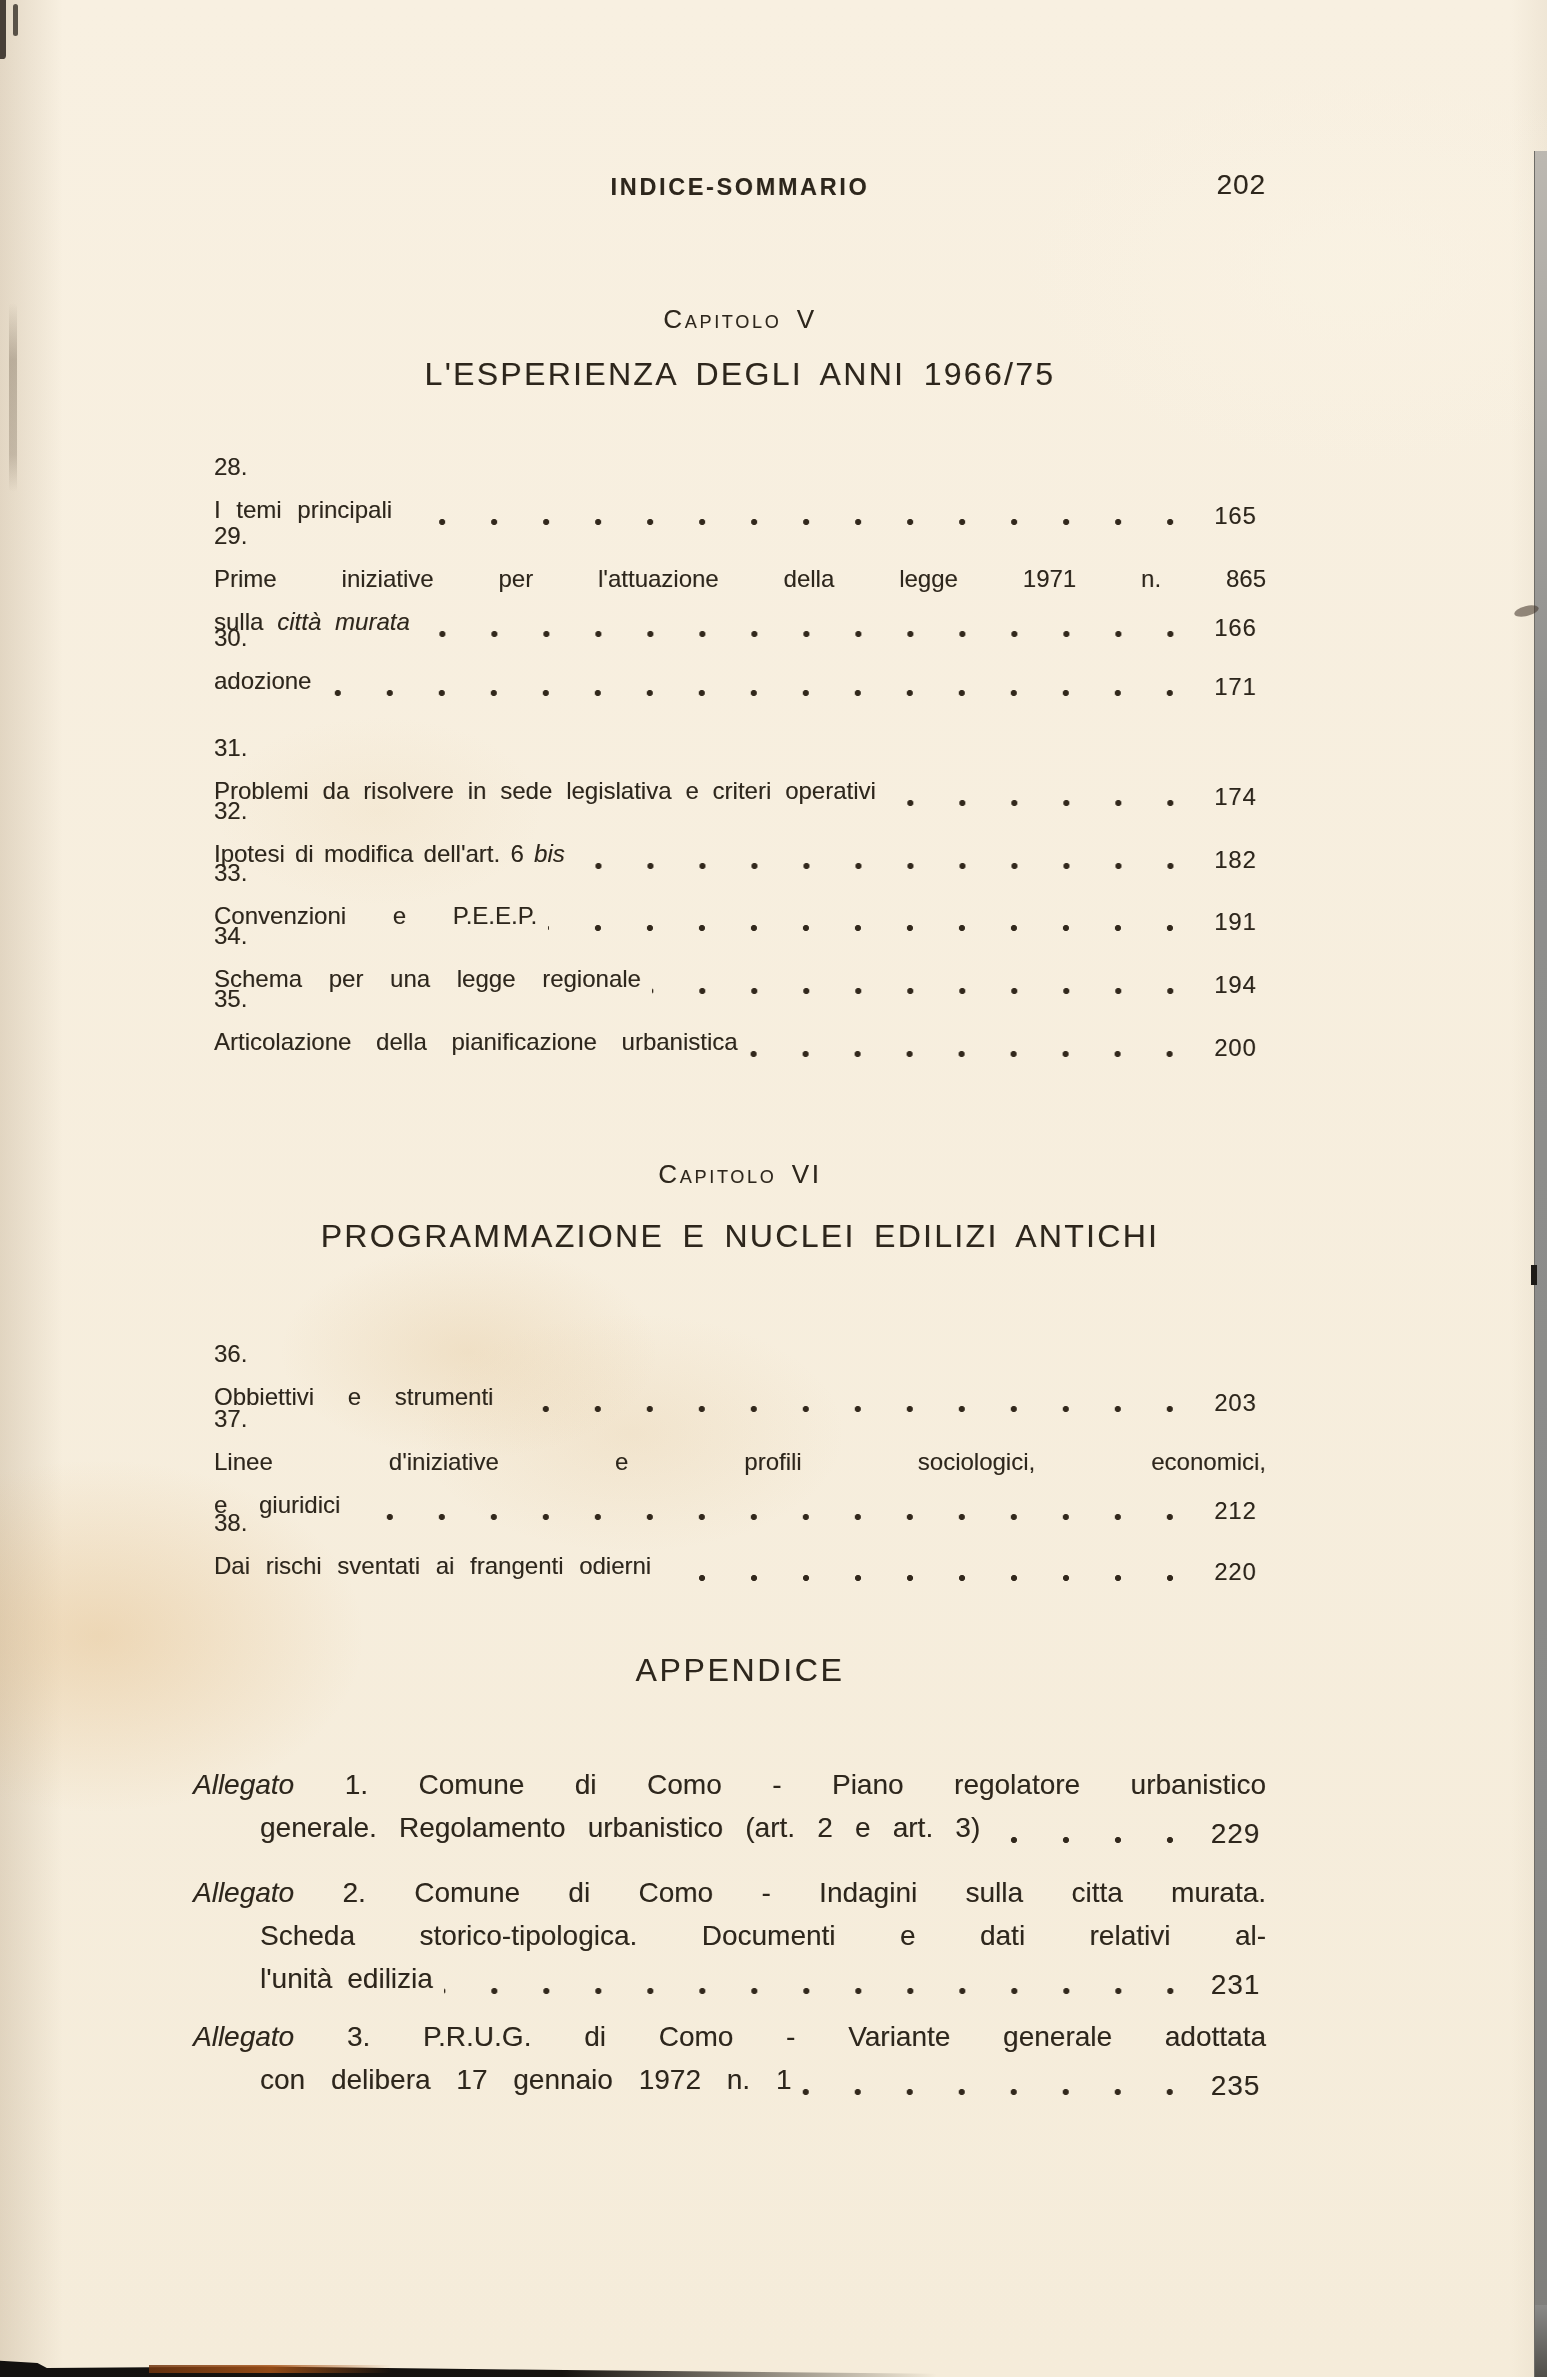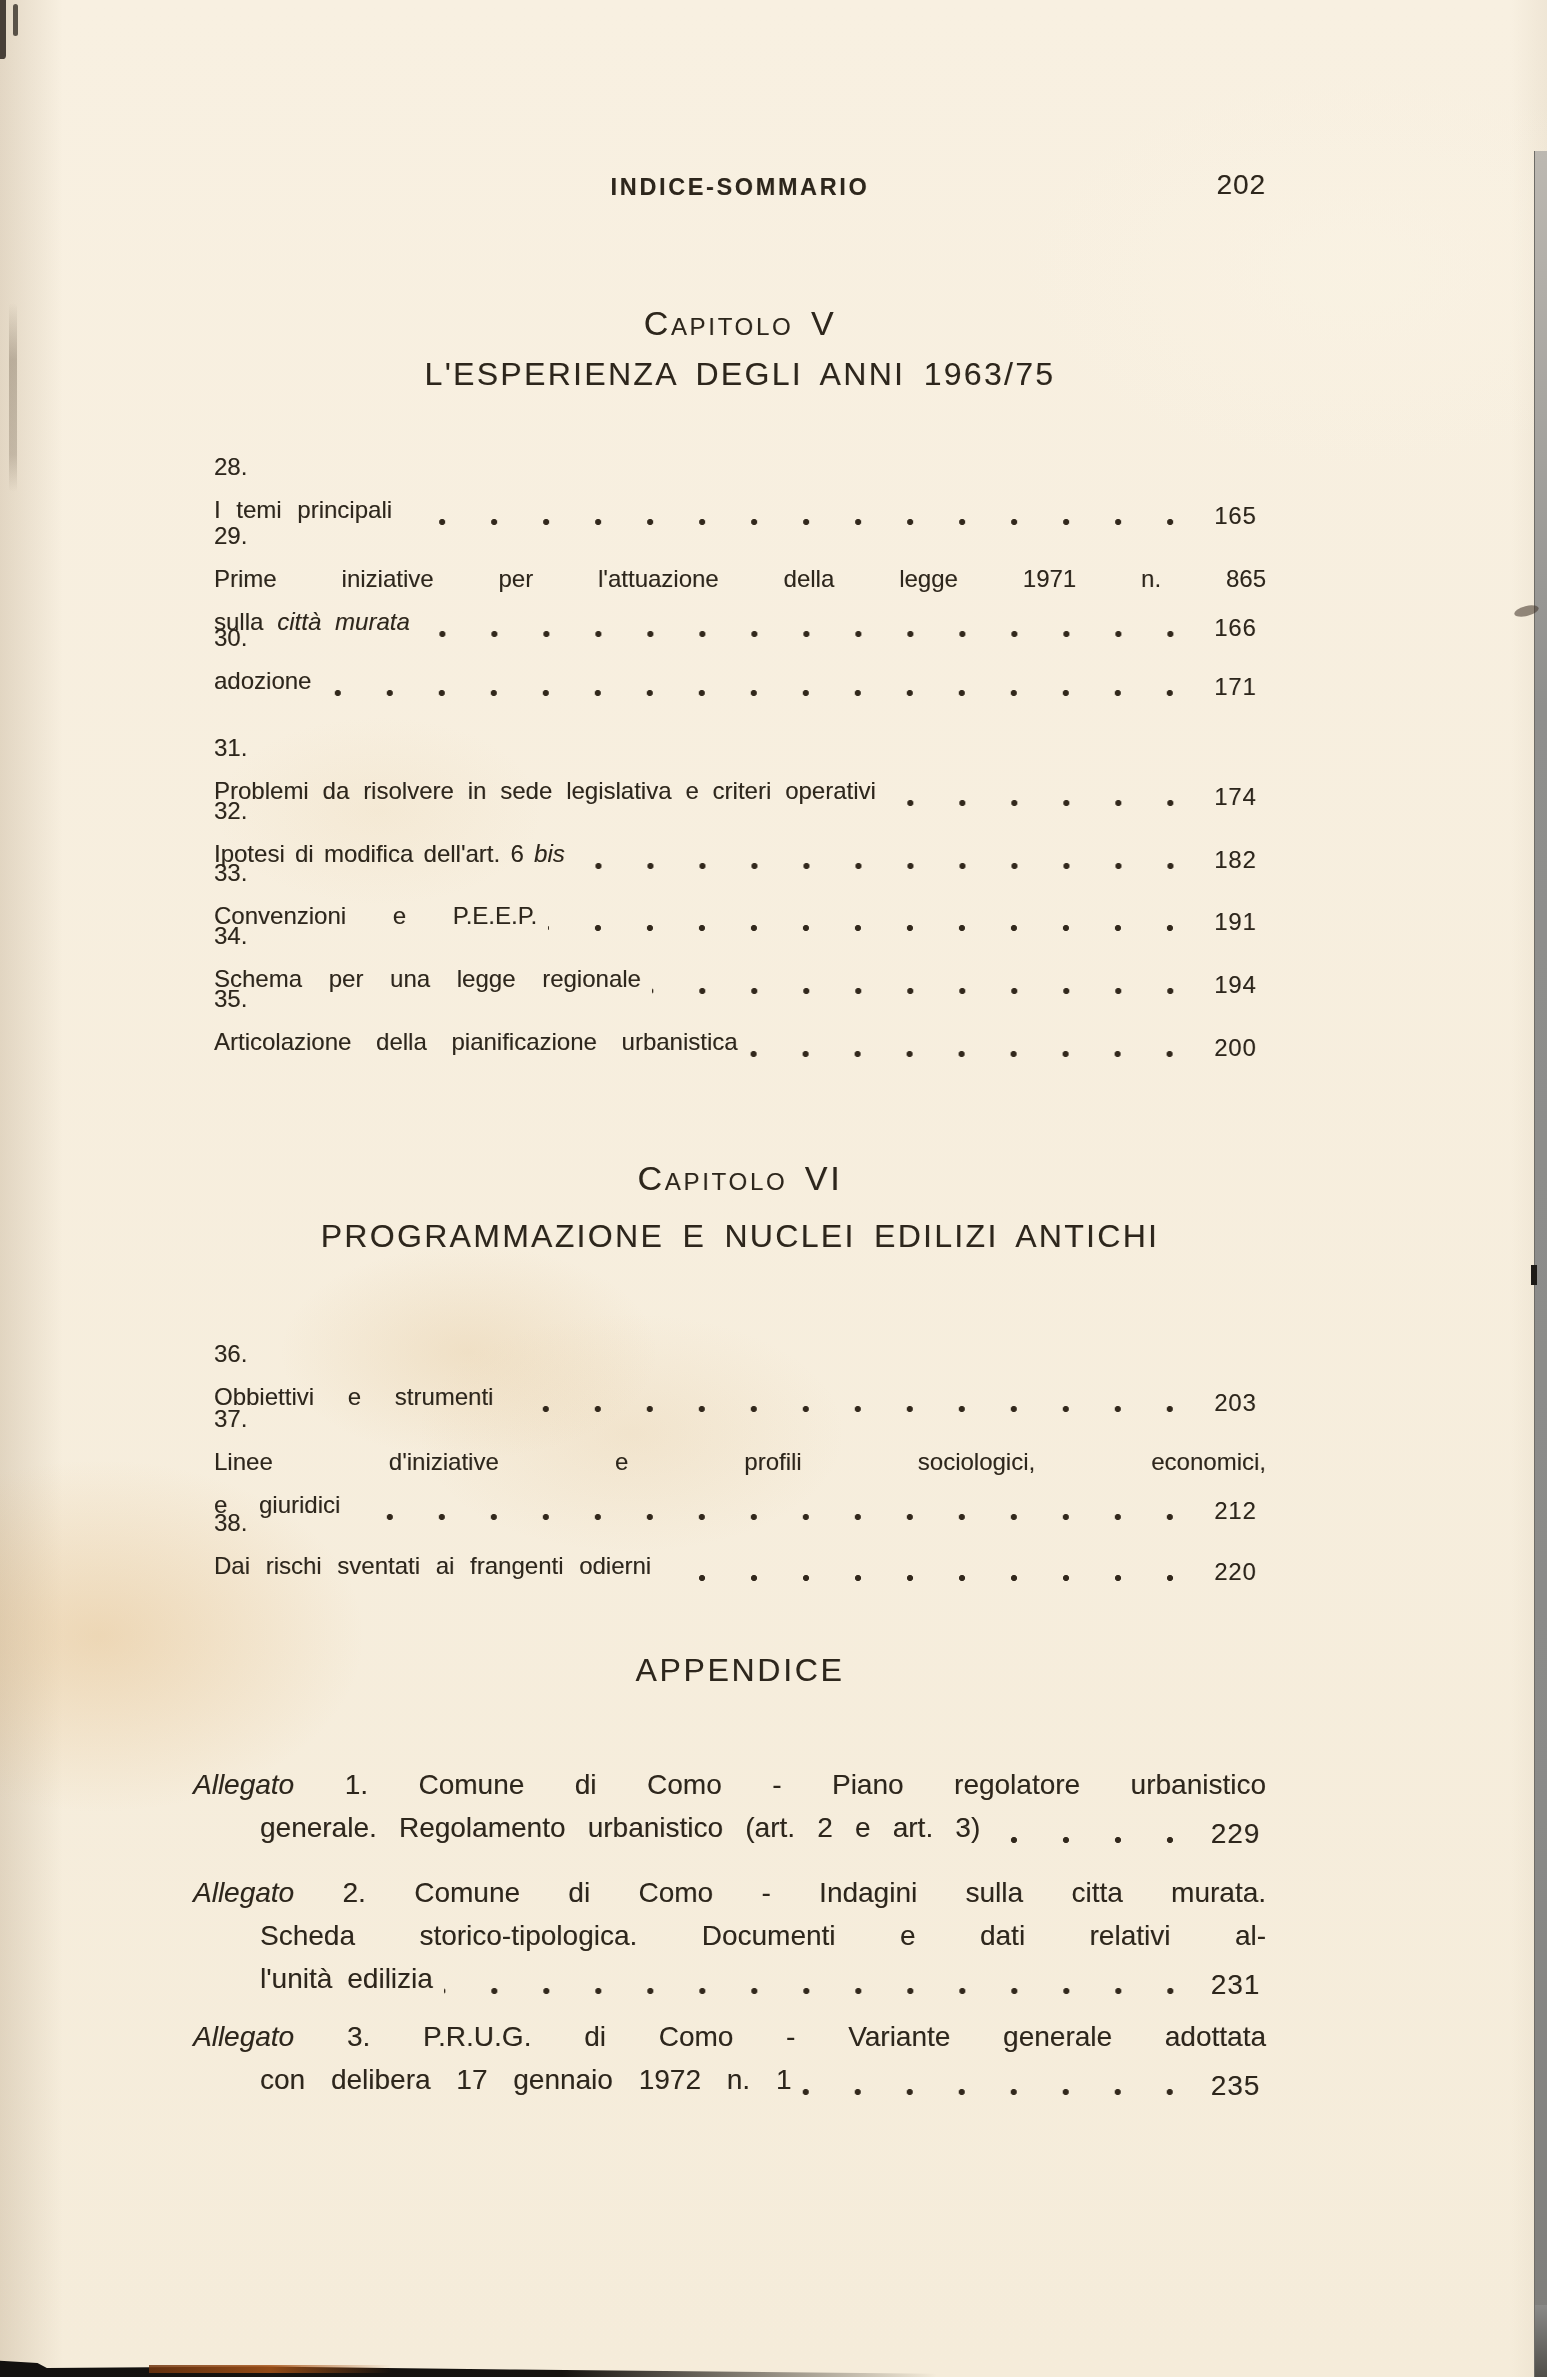--- a/index.html
+++ b/index.html
@@ -15,21 +15,21 @@
       linear-gradient(to right, rgba(140,112,78,.20), rgba(140,112,78,0) 63px),
       linear-gradient(to left,  rgba(160,140,110,.10), rgba(160,140,110,0) 36px),
       linear-gradient(#f8f0e1,#f5ecda);
     text-shadow:0.4px 0.4px 0 rgba(45,38,28,.28);
   }
   
   .block{position:absolute;left:214px;width:1052px;}
   .center{text-align:center;}
   .rh-title{display:inline-block;font-size:23.4px;font-weight:bold;letter-spacing:2.7px;}
   .folio{position:absolute;right:0;top:-5.4px;font-size:28px;letter-spacing:0.9px;}
-  .kicker{font-variant:small-caps;font-size:34px;letter-spacing:2.7px;word-spacing:5.4px;}
+  .kicker{font-variant:small-caps;font-size:26px;letter-spacing:2.7px;word-spacing:5.4px;}
   .chtitle{font-size:32px;letter-spacing:2.3px;word-spacing:7.2px;}
   .apptitle{font-size:32px;letter-spacing:2.7px;}
   .toc{display:flex;font-size:24px;line-height:43px;flex-direction:column;}
   .num{flex:none;width:65px;}
   .entry{flex:1;min-width:0;}
   .jl{text-align:justify;text-align-last:justify;}
   .last{display:flex;align-items:flex-end;}
   .lt{white-space:nowrap;}
   .leader{
     flex:1;height:41px;margin:0 3.6px 0 10.8px;
@@ -69,21 +69,21 @@
 <body>
 
 <div class="scan">
 
   <div class="block center" style="top:174px">
     <span class="rh-title">INDICE-SOMMARIO</span>
     <span class="folio">202</span>
   </div>
 
   <div class="block center kicker" style="top:304px">Capitolo V</div>
-  <div class="block center chtitle" style="top:356px">L'ESPERIENZA DEGLI ANNI 1963/75</div>
+  <div class="block center chtitle" style="top:356px">L'ESPERIENZA DEGLI ANNI 1966/75</div>
 
   <div class="block toc" style="top:445px">
     <span class="num">28.</span>
     <div class="entry">
       <div class="last">
         <span class="lt ws10">I temi principali</span>
         <span class="leader"></span>
         <span class="pageno">165</span>
       </div>
     </div>

